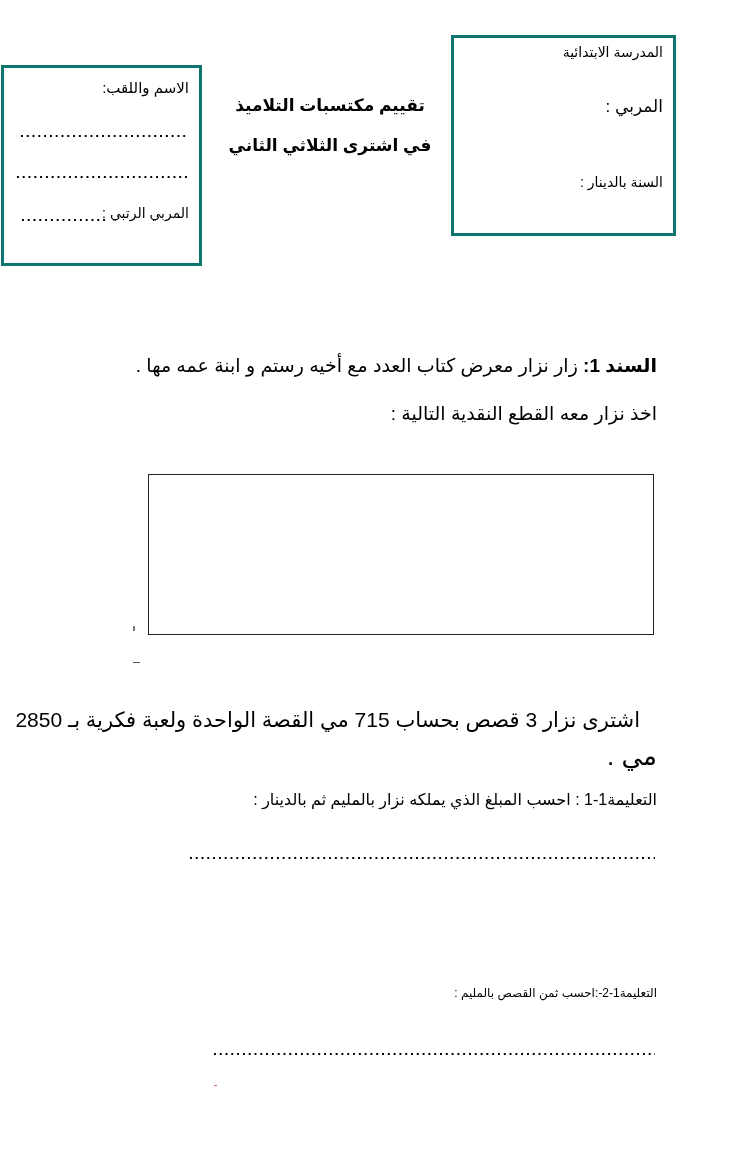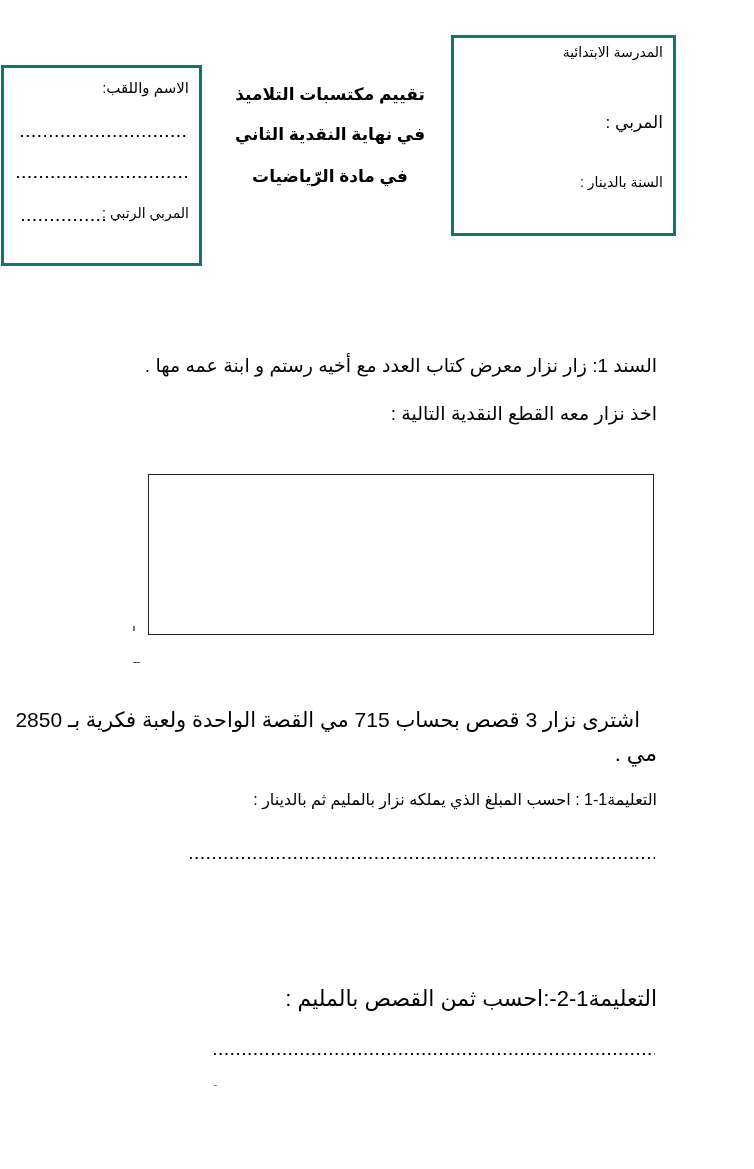--- a/index.html
+++ b/index.html
@@ -12,56 +12,55 @@
     .rtl { direction: rtl; text-align: right; white-space: nowrap; }
     .small { font-size: 14px; }
     .mid { font-size: 17px; }
     .big { font-size: 19px; }
     .title-line { font-weight: bold; font-size: 17px; text-align: center; direction: rtl; white-space: nowrap; }
     .dotline {
       position: absolute; height: 2px;
       background-image: radial-gradient(circle, #000 0.9px, transparent 1.1px);
       background-size: 5.8px 2px; background-repeat: repeat-x;
     }
-    .bold { font-weight: normal; }
+    .bold { font-weight: bold; }
   </style>
 </head>
 <body>
 
 <div class="box" style="left:1px; top:47px; width:201px; height:201px;margin-top:18px;">
   <div class="abs rtl small" style="right:10px; top:11px; font-size:15px;">الاسم واللقب:</div>
   <div class="dotline" style="right:12px; top:67px; width:168px;"></div>
   <div class="dotline" style="right:12px; top:108px; width:172px;"></div>
   <div class="abs rtl small" style="right:10px; top:137px;">المربي الرتبي :</div>
   <div class="dotline" style="left:16px; top:151px; width:86px;"></div>
 </div>
 
-<div class="abs" style="left:225px; top:84px; width:210px;">
+<div class="abs" style="left:225px; top:95px; width:210px;">
   <div class="title-line" style="height:40px;">تقييم مكتسبات التلاميذ</div>
-  <div class="title-line" style="height:42px;">في نهاية النقدية الثاني</div>
-  <div class="title-line">في مادة  الرّياضيات</div>
+  <div class="title-line" style="height:42px;">في اشترى الثلاثي الثاني</div>
 </div>
 
 <div class="box" style="left:451px; top:35px; width:225px; height:201px;">
   <div class="abs rtl small" style="right:10px; top:6px;">المدرسة الابتدائية</div>
-  <div class="abs rtl mid" style="right:10px; top:74px;">المربي :</div>
+  <div class="abs rtl mid" style="right:10px; top:58px;">المربي :</div>
   <div class="abs rtl small" style="right:10px; top:136px;">السنة بالدينار :</div>
 </div>
 
 <div class="abs rtl big" style="right:97px; top:354px;">
   <span class="bold">السند 1:</span><span> زار نزار معرض كتاب العدد مع أخيه رستم و ابنة عمه مها .</span>
 </div>
 
 <div class="abs rtl big" style="right:97px; top:402px;">اخذ نزار معه القطع النقدية التالية :</div>
 
 <div class="box" style="left:148px; top:474px; width:506px; height:161px; border:1.5px solid #222;"></div>
 <div class="abs" style="left:133px; top:626px; width:2px; height:5px; background:#777;"></div>
 <div class="abs" style="left:133px; top:662px; width:7px; height:1px; background:#555;"></div>
 
 <div class="abs rtl" style="right:114px; top:708px; font-size:21px;">اشترى نزار 3 قصص بحساب 715 مي القصة الواحدة ولعبة فكرية بـ 2850</div>
-<div class="abs rtl" style="right:97px; top:741px; font-size:22px;">مي .</div>
+<div class="abs rtl" style="right:97px; top:741px; font-size:26px;">مي .</div>
 
 <div class="abs rtl" style="right:97px; top:790px; font-size:16px;">التعليمة1-1 : احسب المبلغ الذي يملكه نزار بالمليم ثم بالدينار :</div>
 <div class="dotline" style="left:188px; top:857px; width:467px;"></div>
 
-<div class="abs rtl" style="right:97px; top:986px; font-size:22px;">التعليمة1-2-:احسب ثمن القصص بالمليم :</div>
+<div class="abs rtl" style="right:97px; top:986px; font-size:12px;">التعليمة1-2-:احسب ثمن القصص بالمليم :</div>
 <div class="dotline" style="left:212px; top:1053px; width:443px;"></div>
 <div class="abs" style="left:214px; top:1085px; width:3px; height:1px; background:#d66;"></div>
 
 </body></html>

